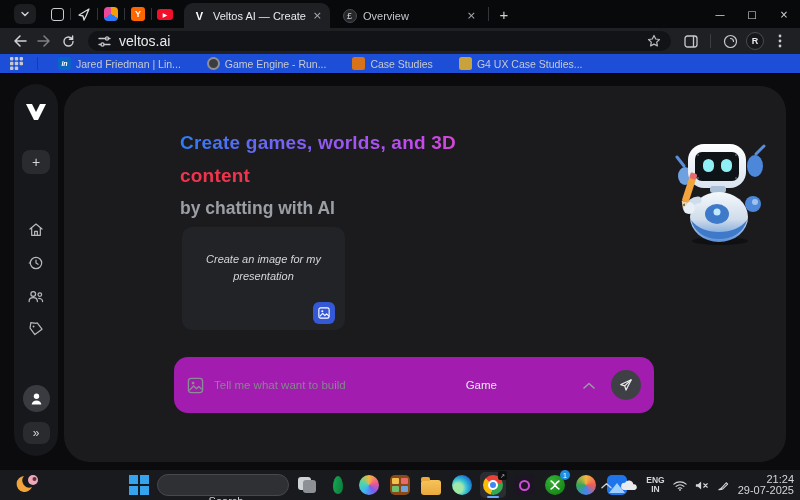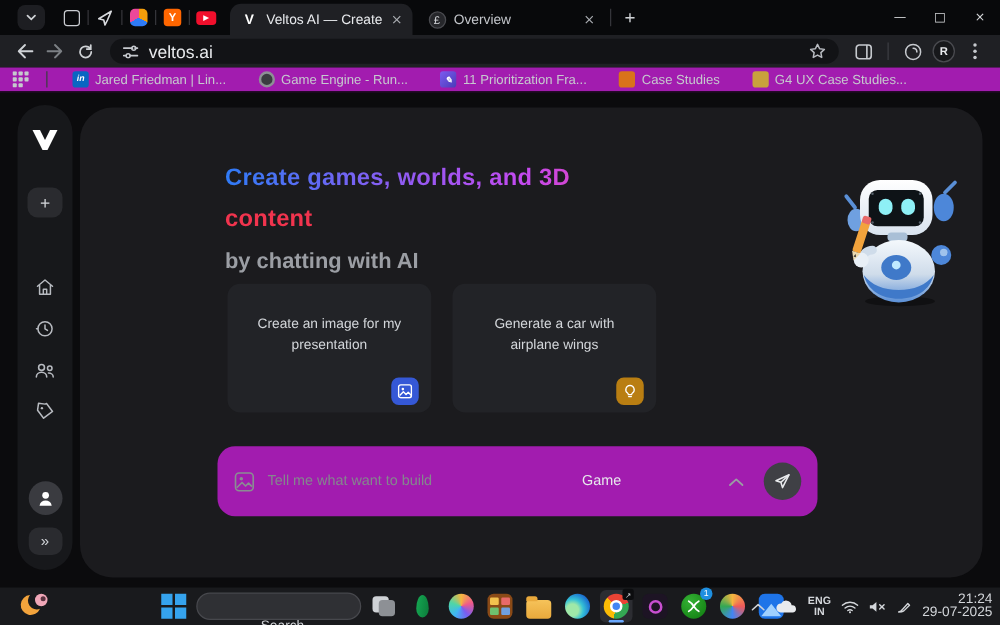--- a/index.html
+++ b/index.html
@@ -35,21 +35,21 @@
   .toolbar { position:absolute; top:28px; left:0; right:0; height:26px; background:#1f2024; display:flex; align-items:center; padding:0 8px; }
   .nav-btn { width:24px; height:22px; display:flex; align-items:center; justify-content:center; }
   .omnibox { flex:1; height:20px; margin:0 8px; background:#121316; border-radius:11px; display:flex; align-items:center; padding:0 10px; }
   .omnibox .url { font-size:14px; color:#e8eaed; margin-left:8px; }
   .omni-spacer { flex:1; }
   .tool-right { display:flex; align-items:center; gap:4px; }
   .tdiv { width:1px; height:14px; background:#3c3d42; margin:0 3px; }
   .avatar-r { width:18px; height:18px; border-radius:50%; background:#17181b; border:1px solid #4a4b50; color:#e8eaed; font-size:9px; font-weight:bold; display:flex; align-items:center; justify-content:center; }
 
   
-  .bookmarks { position:absolute; top:54px; left:0; right:0; height:20px; background:#a21caf; display:flex; align-items:center; padding:0 10px; gap:14px; border-bottom:1px solid #000; }
+  .bookmarks { position:absolute; top:54px; left:0; right:0; height:20px; background:#1d4ed8; display:flex; align-items:center; padding:0 10px; gap:14px; border-bottom:1px solid #000; }
   .bm { display:flex; align-items:center; gap:5px; font-size:10.5px; color:#c6c9ce; padding:0 6px; white-space:nowrap; }
   .bm-fav { width:13px; height:13px; border-radius:2.5px; flex:none; display:flex; align-items:center; justify-content:center; font-size:7px; font-weight:bold; color:#fff; }
   .bmdiv { width:1px; height:13px; background:#3c3d42; }
 
   
   .page { position:absolute; top:74px; left:0; right:0; height:396px; background:#0b0b0d; }
   .v-sidebar { position:absolute; left:14px; top:10px; width:44px; height:372px; background:#17181b; border-radius:22px; display:flex; flex-direction:column; align-items:center; }
   .v-logo { margin-top:18px; }
   .plus-btn { margin-top:28px; width:28px; height:24px; border-radius:8px; background:#2a2b2f; color:#d3d6da; font-size:14px; display:flex; align-items:center; justify-content:center; }
   .side-nav { margin-top:48px; display:flex; flex-direction:column; gap:17px; align-items:center; }
@@ -58,21 +58,21 @@
   .expand-btn { width:27px; height:22px; border-radius:8px; background:#2a2b2f; color:#cfd2d6; font-size:12px; display:flex; align-items:center; justify-content:center; }
 
   .panel { position:absolute; left:64px; top:12px; width:722px; height:376px; background:#1b1b1e; border-radius:26px; }
   .hero { position:absolute; left:116px; top:40px; width:520px; }
   .h-line { font-size:19px; font-weight:700; line-height:33px; letter-spacing:.2px; }
   .h-grad { background:linear-gradient(90deg,#2f7bf6 0%,#8c5cf2 26%,#c44af0 46%,#ec3f9e 66%,#f23b5f 86%,#f1344e 100%); -webkit-background-clip:text; background-clip:text; color:transparent; }
   .h-sub { margin-top:6px; font-size:17.5px; font-weight:600; color:#9b9ea4; }
   .robot { position:absolute; right:8px; top:50px; }
 
   .cards { position:absolute; left:118px; top:141px; display:flex; gap:17px; }
-  .card { width:163px; height:103px; background:#222327; border-radius:10px; position:relative; }
+  .card { width:163px; height:103px; background:#222327; border-radius:10px; position:relative;font-style:italic; }
   .card .lbl { padding:24px 20px 0; font-size:11px; line-height:1.5; color:#d3d6da; text-align:center; }
   .card .cico { position:absolute; right:10px; bottom:6px; width:22px; height:22px; border-radius:6px; display:flex; align-items:center; justify-content:center; }
 
   .composer { position:absolute; left:110px; top:271px; width:480px; height:56px; background:#a21caf; border-radius:14px; display:flex; align-items:center; padding:0 13px; }
   .composer input { flex:1; background:transparent; border:none; outline:none; color:#e4e6ea; font-size:11.5px; margin-left:10px; font-family:"Liberation Sans",sans-serif; }
   .composer input::placeholder { color:#84878d; }
   .mode { font-size:11.5px; color:#e7e9ec; margin-right:86px; }
   .send-btn { width:30px; height:30px; border-radius:50%; background:#3f4045; display:flex; align-items:center; justify-content:center; margin-left:16px; }
 
   
@@ -238,24 +238,20 @@
         </svg>
     </span>
     <span class="bmdiv"></span>
     <span class="bm">
         <i class="bm-fav" style="background:#0a66c2">in</i>
         <span>Jared Friedman | Lin...</span>
       </span>
     <span class="bm">
         <i class="bm-fav" style="background:#3a3c40;border-radius:50%;border:2px solid #8d9095"></i>
         <span>Game Engine - Run...</span>
-      </span>
-    <span class="bm">
-        <i class="bm-fav" style="background:linear-gradient(135deg,#7c5cf0,#4a3bb8)">✎</i>
-        <span>11 Prioritization Fra...</span>
       </span>
     <span class="bm">
         <i class="bm-fav" style="background:#d9731a"></i>
         <span>Case Studies</span>
       </span>
     <span class="bm">
         <i class="bm-fav" style="background:#c9a23c"></i>
         <span>G4 UX Case Studies...</span>
       </span>
 
@@ -349,29 +345,20 @@
         <div class="card">
           <div class="lbl">Create an image for my presentation</div>
           <div class="cico" style="background: rgb(53, 88, 214);">
             <svg width="12" height="12" viewBox="0 0 14 14">
                 <rect x="1" y="1" width="12" height="12" rx="2" stroke="#fff" stroke-width="1.3" fill="none"></rect>
                 <circle cx="5" cy="5" r="1.2" fill="#fff"></circle>
                 <path d="M2 11l3.5-3.5 2.5 2.5 2-2L13 11" stroke="#fff" stroke-width="1.3" fill="none" stroke-linejoin="round"></path>
               </svg>
           </div>
         </div>
-        <div class="card">
-          <div class="lbl">Generate a car with airplane wings</div>
-          <div class="cico" style="background: rgb(185, 126, 18);">
-            <svg width="12" height="12" viewBox="0 0 14 14">
-                <path d="M7 1.5a4 4 0 0 1 2.3 7.2c-.5.4-.8.9-.8 1.5H5.5c0-.6-.3-1.1-.8-1.5A4 4 0 0 1 7 1.5z" stroke="#fff" stroke-width="1.2" fill="none"></path>
-                <path d="M5.7 12h2.6" stroke="#fff" stroke-width="1.2" stroke-linecap="round"></path>
-              </svg>
-          </div>
-        </div>
       </div>
 
       <div class="composer">
         <svg width="17" height="17" viewBox="0 0 18 18">
             <rect x="1.5" y="1.5" width="15" height="15" rx="3" stroke="#8a8d92" stroke-width="1.4" fill="none"></rect>
             <circle cx="6.4" cy="6.4" r="1.5" fill="#8a8d92"></circle>
             <path d="M2.5 14l4.5-4.5 3 3 2.5-2.5 3 3" stroke="#8a8d92" stroke-width="1.4" fill="none" stroke-linejoin="round"></path>
           </svg>
         <input type="text" placeholder="Tell me what want to build" style="">
         <span class="mode">Game</span>

